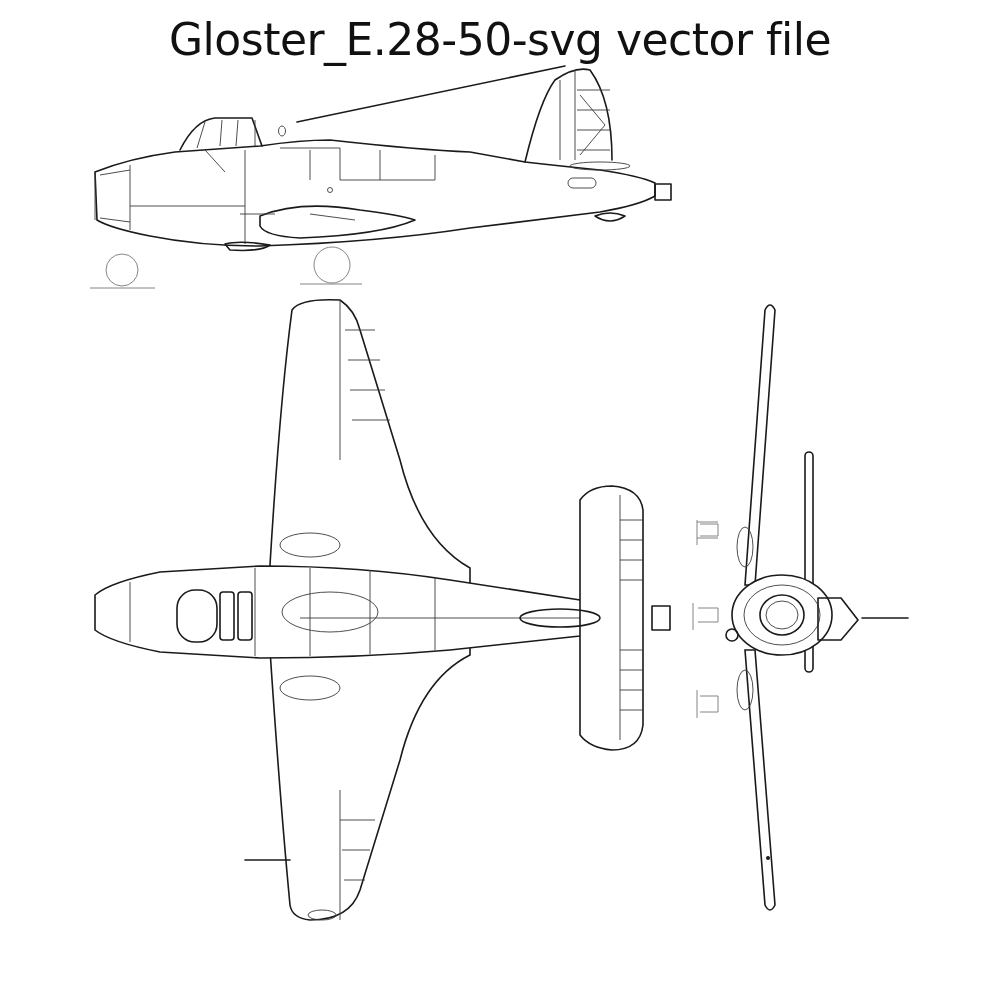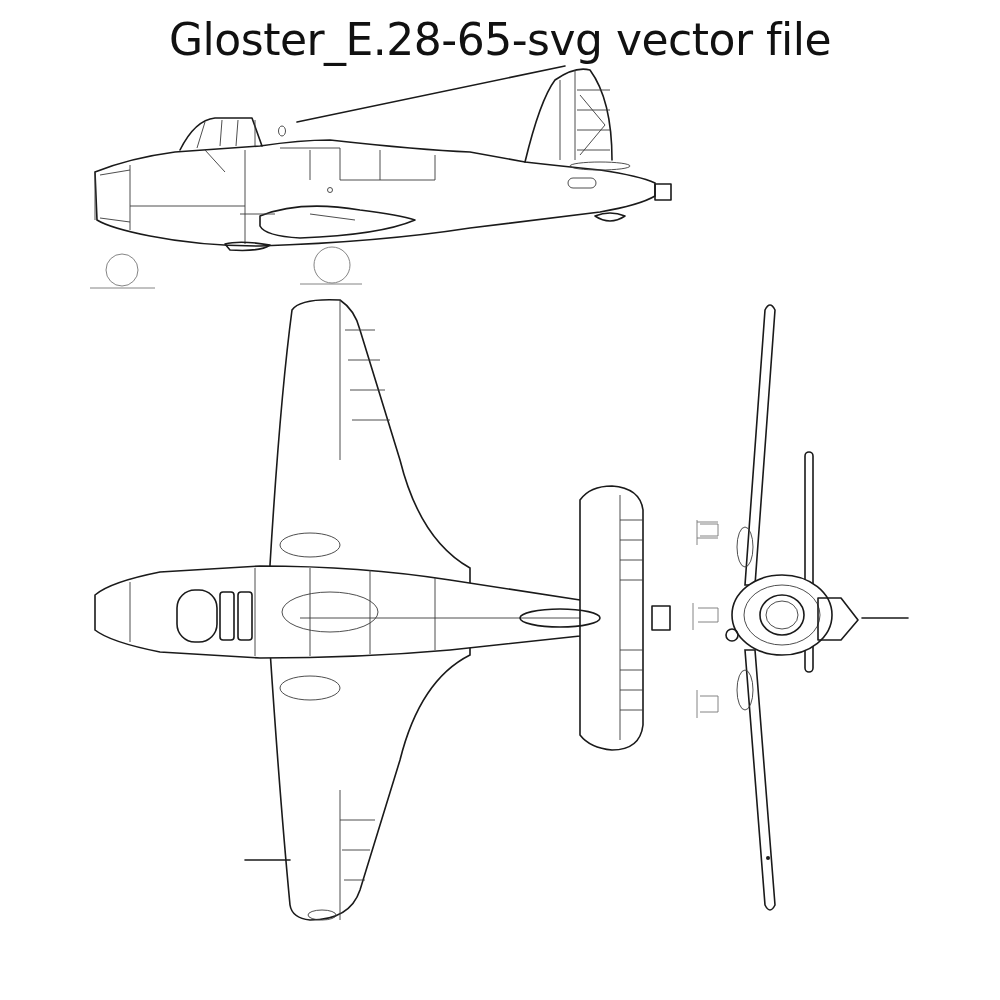--- a/index.html
+++ b/index.html
@@ -7,21 +7,21 @@
   .title { position:absolute; left:0; top:14px; width:1000px; text-align:center; font-size:44px; color:#111; letter-spacing:-0.5px; }
   svg { position:absolute; left:0; top:0; }
   .l { fill:none; stroke:#1a1a1a; stroke-width:1.6; stroke-linejoin:round; stroke-linecap:round; }
   .t { fill:none; stroke:#3a3a3a; stroke-width:0.9; }
   .g { fill:none; stroke:#777; stroke-width:0.9; }
   .w { fill:#fff; stroke:#1a1a1a; stroke-width:1.6; }
 </style>
 </head>
 <body>
 
-<div class="title">Gloster_E.28-65-svg vector file</div>
+<div class="title">Gloster_E.28-50-svg vector file</div>
 
 <svg width="1000" height="1000" viewBox="0 0 1000 1000">
 
   <g>
 
     <line class="l" x1="297" y1="122" x2="565" y2="66"></line>
 
     <path class="w" d="M95,172 Q130,158 175,152 L260,146 Q300,140 330,140 Q420,150 470,152 L525,162 Q560,166 600,170 Q640,176 655,183 L655,196 Q640,205 600,212 L470,228 Q380,242 260,246 Q200,246 150,236 Q110,228 97,220 Z"></path>
 
     <path class="t" d="M95,172 L95,220 M130,165 L130,230 M100,175 L130,170 M100,218 L130,222"></path>

